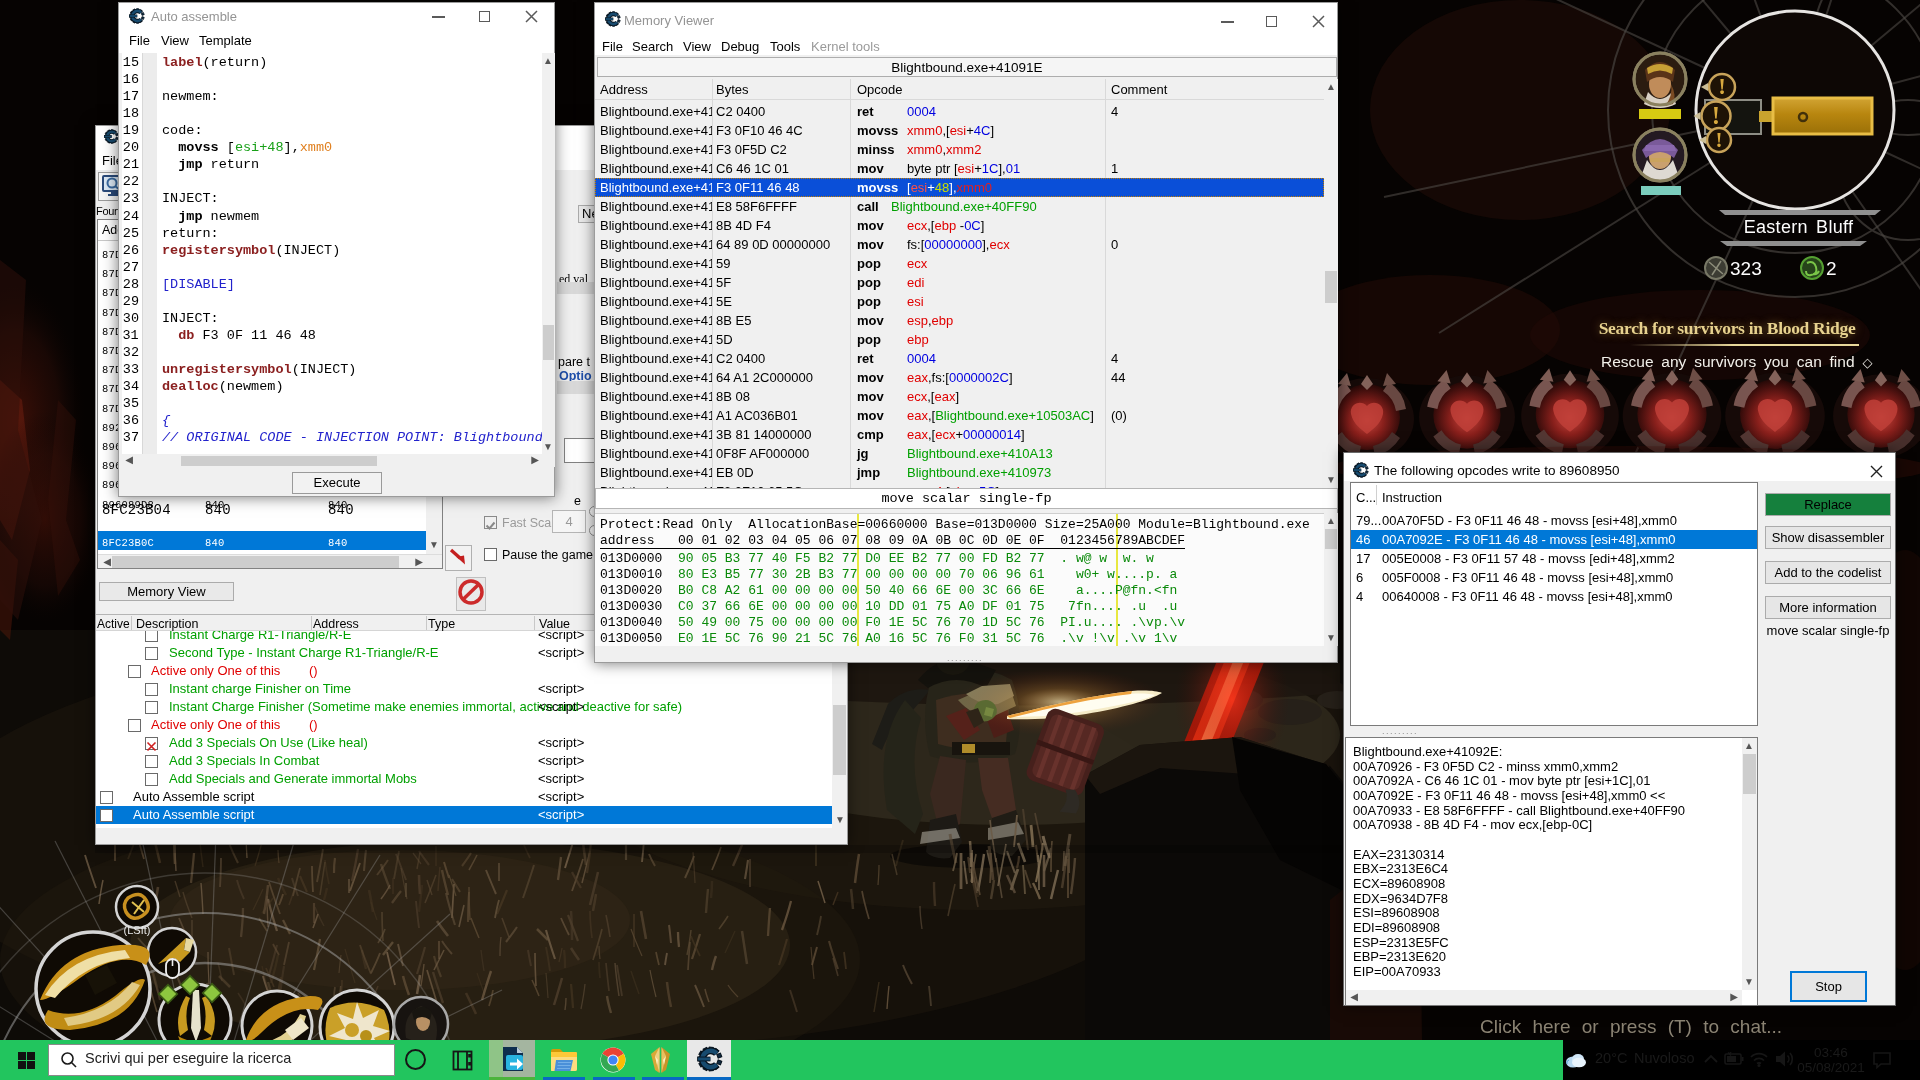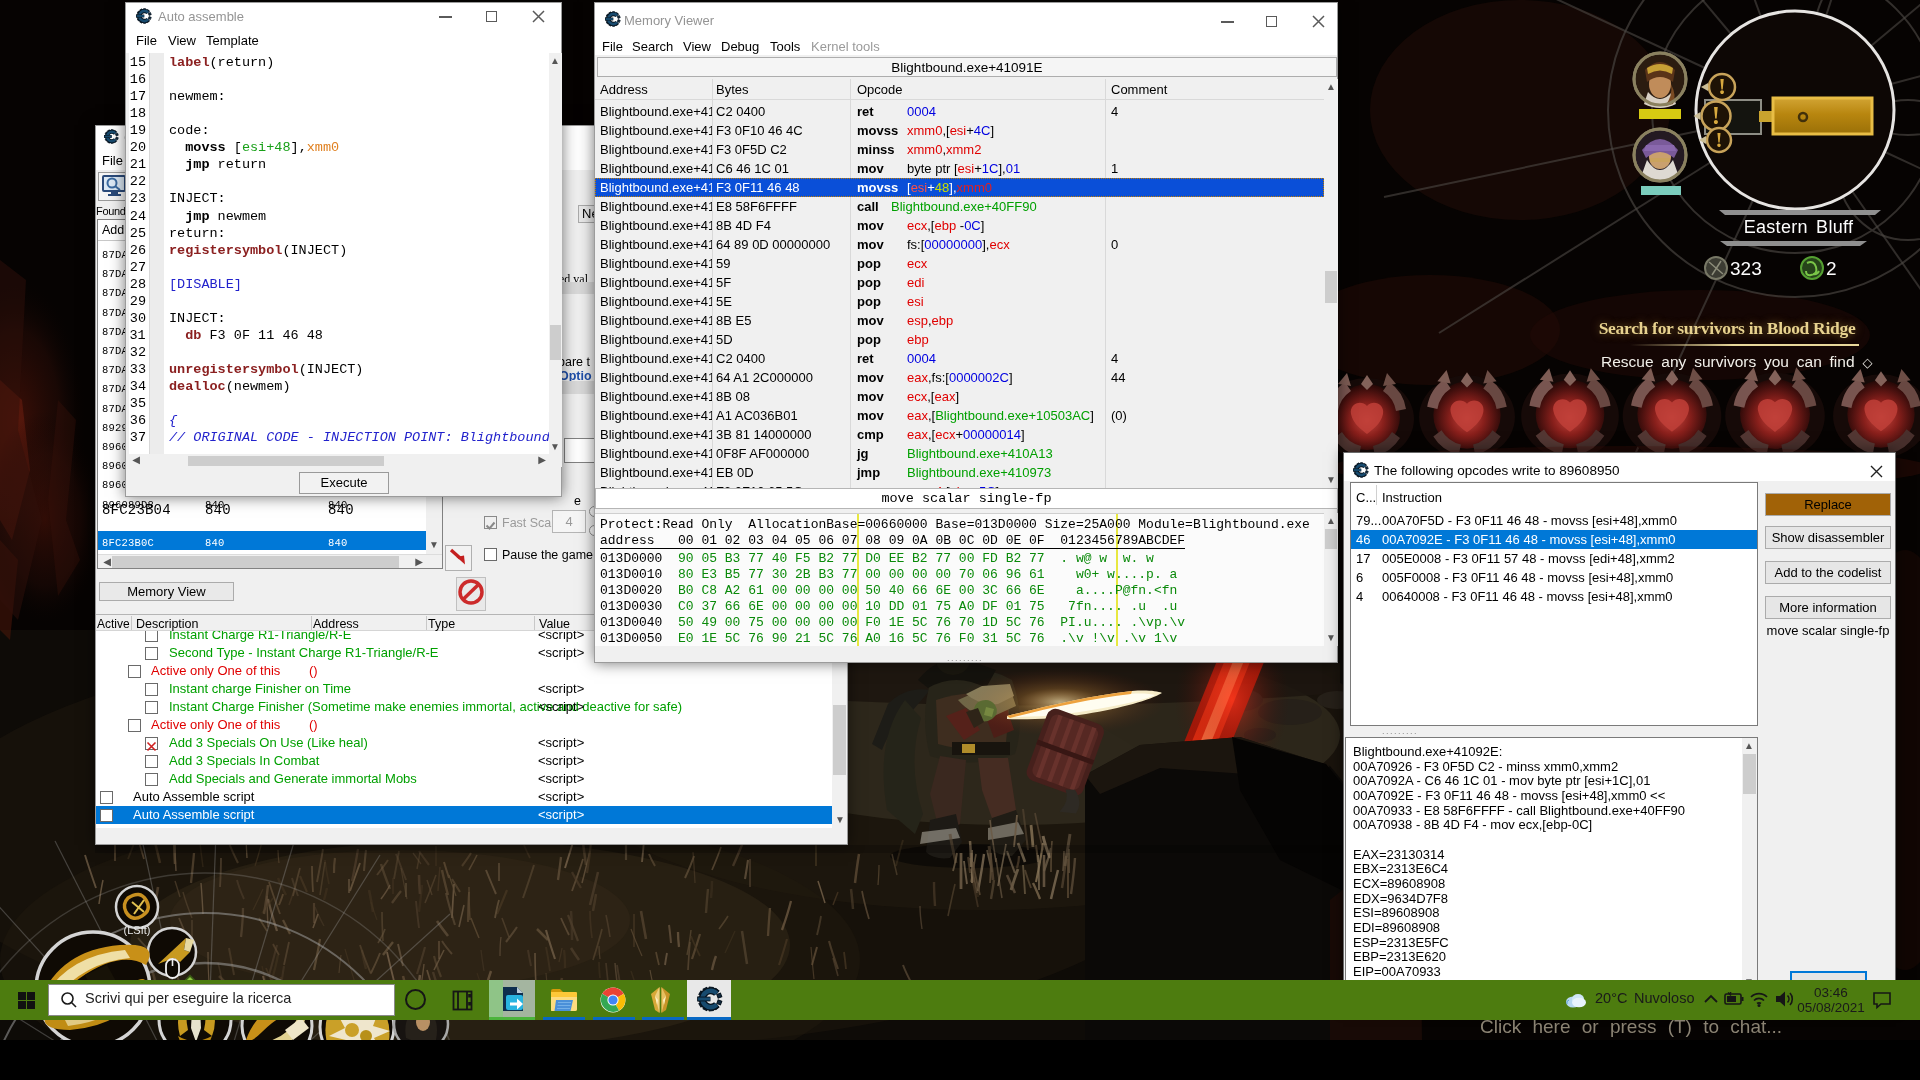--- a/index.html
+++ b/index.html
@@ -700,21 +700,21 @@
         <div class="cb" style="left:4px;top:178px;"></div>
         <div class="abs" style="left:37px;top:176px;font-size:13px;color:#fff;white-space:nowrap;">Auto Assemble script</div>
         <div class="abs" style="left:442px;top:176px;font-size:13px;color:#fff;">&lt;script&gt;</div>
       </div>
 <div class="abs scroll" style="left:736px;top:0px;width:15px;height:214px;"></div>
 <div class="sarrow" style="left:737px;top:0px;">▲</div>
 <div class="sarrow" style="left:737px;top:198px;">▼</div>
 <div class="thumb" style="left:737px;top:90px;width:13px;height:70px;"></div>
 </div>
 </div>
-<div class="win" style="left:125px;top:2px;width:437px;height:495px;">
+<div class="win" style="left:118px;top:2px;width:437px;height:495px;">
 <div class="abs" style="left:0;top:0;width:435px;height:50px;background:#fff;"></div>
 <svg class="abs" style="left:10px;top:5px;" width="16" height="16" viewBox="0 0 24 24">
       <use href="#celogo"></use>
     </svg>
 <div class="tbt" style="left:32px;top:6px;">Auto assemble</div>
 <div class="abs" style="left:313px;top:13px;width:13px;height:1.5px;background:#5a5a5a;"></div>
 <div class="abs" style="left:360px;top:8px;width:11px;height:11px;border:1.5px solid #5a5a5a;"></div>
 <svg class="abs" style="left:406px;top:7px;" width="13" height="13" viewBox="0 0 13 13">
       <path d="M1,1 L12,12 M12,1 L1,12" stroke="#5a5a5a" stroke-width="1.5"></path>
     </svg>
@@ -948,28 +948,28 @@
       <div class="abs" style="left:7px;top:211.1px;font-size:13px;color:#000;white-space:nowrap;">EBP=2313E620</div>
       <div class="abs" style="left:7px;top:225.8px;font-size:13px;color:#000;white-space:nowrap;">EIP=00A70933</div>
       <div class="abs scroll" style="left:396px;top:0;width:15px;height:252px;"></div>
       <div class="sarrow" style="left:396px;top:1px;">▲</div>
       <div class="sarrow" style="left:396px;top:237px;">▼</div>
       <div class="thumb" style="left:397px;top:16px;width:13px;height:40px;"></div>
       <div class="abs scroll" style="left:0;top:252px;width:396px;height:15px;"></div>
       <div class="sarrow" style="left:1px;top:252px;">◀</div>
       <div class="sarrow" style="left:381px;top:252px;">▶</div>
     </div>
-<div class="btn" style="left:421px;top:40px;width:126px;height:23px;line-height:21px;background:#a16207;">Replace</div>
+<div class="btn" style="left:421px;top:40px;width:126px;height:23px;line-height:21px;background:#15803d;">Replace</div>
 <div class="btn" style="left:421px;top:73px;width:126px;height:23px;line-height:21px;background:#e6e6e6;">Show disassembler</div>
 <div class="btn" style="left:421px;top:108px;width:126px;height:23px;line-height:21px;background:#e6e6e6;">Add to the codelist</div>
 <div class="btn" style="left:421px;top:143px;width:126px;height:23px;line-height:21px;background:#e6e6e6;">More information</div>
 <div class="abs" style="left:421px;top:170px;width:126px;text-align:center;font-size:13px;color:#000;">move scalar single-fp</div>
 <div class="abs" style="left:446px;top:518px;width:77px;height:31px;border:2px solid #0078d7;background:#e6e6e6;text-align:center;font-size:13px;line-height:27px;color:#000;">Stop</div>
 </div>
-<div class="abs" style="left:0;top:980px;width:1920px;height:40px;background:#4d7c0f;">
+<div class="abs" style="left:0;top:1040px;width:1563px;height:40px;background:#22c55e;">
 <svg class="abs" style="left:18px;top:12px;" width="17" height="17" viewBox="0 0 17 17">
       <rect x="0" y="0" width="8" height="8" fill="#111"></rect>
       <rect x="9" y="0" width="8" height="8" fill="#111"></rect>
       <rect x="0" y="9" width="8" height="8" fill="#111"></rect>
       <rect x="9" y="9" width="8" height="8" fill="#111"></rect>
     </svg>
 <div class="abs" style="left:48px;top:4px;width:347px;height:32px;background:#fff;border:1px solid #8a8a8a;"></div>
 <svg class="abs" style="left:60px;top:11px;" width="18" height="18" viewBox="0 0 18 18">
       <circle cx="7.5" cy="7.5" r="5.5" fill="none" stroke="#1a1a1a" stroke-width="1.6"></circle>
       <line x1="11.5" y1="11.5" x2="16" y2="16" stroke="#1a1a1a" stroke-width="1.6"></line>

